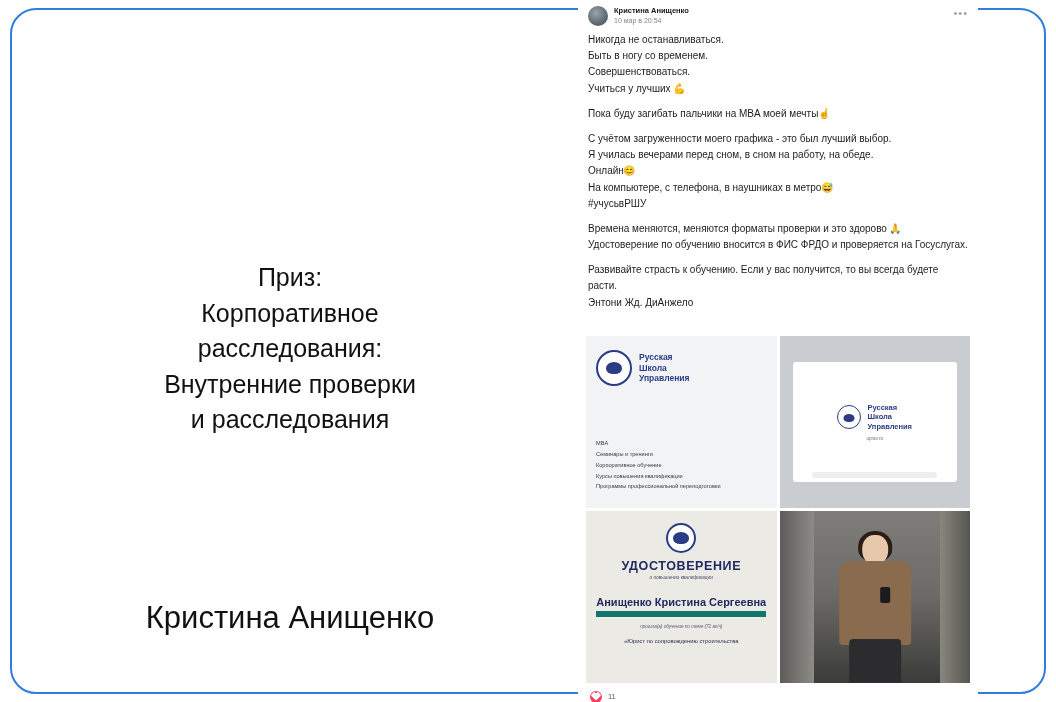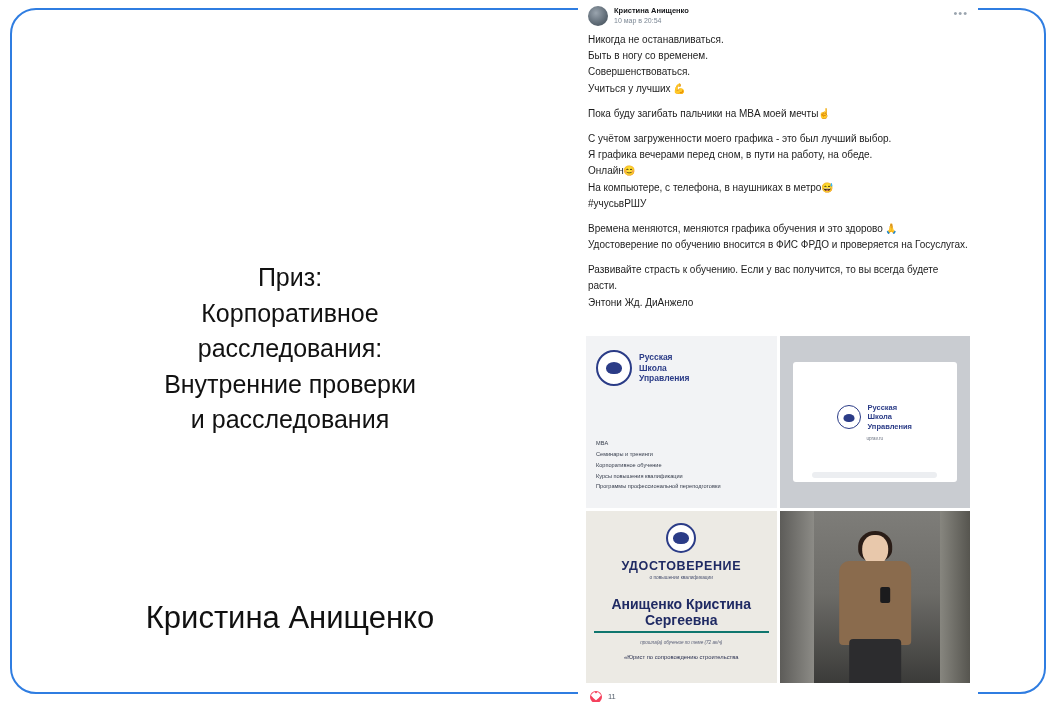--- a/index.html
+++ b/index.html
@@ -237,25 +237,25 @@
     color: #1f2a63;
     font-weight: bold;
     letter-spacing: 0.6px;
   }
   .dip-sub {
     font-size: 4.8px;
     color: #4a5270;
     margin-top: 2px;
   }
   .dip-name {
-    font-size: 14px;
+    font-size: 11px;
     color: #1f2a63;
     font-weight: bold;
     margin-top: 16px;
-    border-bottom: 2px solid #0f766e;
+    border-bottom: 6px solid #0f766e;
     padding-bottom: 3px;
     display: inline-block;
   }
   .dip-small {
     font-size: 4.6px;
     color: #5a6078;
     margin-top: 7px;
     font-style: italic;
   }
   .dip-quote {
@@ -441,25 +441,25 @@
       <div class="post-more">•••</div>
     </div>
 
     <div class="post-body">
       <p style="white-space:pre-line">Никогда не останавливаться.
 Быть в ногу со временем.
 Совершенствоваться.
 Учиться у лучших 💪</p>
       <p style="white-space:pre-line">Пока буду загибать пальчики на MBA моей мечты☝</p>
       <p style="white-space:pre-line">С учётом загруженности моего графика - это был лучший выбор.
-Я графика вечерами перед сном, в пути на работу, на обеде.
+Я училась вечерами перед сном, в сном на работу, на обеде.
 Онлайн😊
 На компьютере, с телефона, в наушниках в метро😅
 #учусьвРШУ</p>
-      <p style="white-space:pre-line">Времена меняются, меняются графика обучения и это здорово 🙏
+      <p style="white-space:pre-line">Времена меняются, меняются форматы проверки и это здорово 🙏
 Удостоверение по обучению вносится в ФИС ФРДО и проверяется на Госуслугах.</p>
       <p style="white-space:pre-line">Развивайте страсть к обучению. Если у вас получится, то вы всегда будете расти.
 Энтони Жд. ДиАнжело</p>
     </div>
 
     <div class="photo-grid">
 
       <div class="photo ph-brochure">
         <div class="logo-row">
           <div class="seal"></div>

